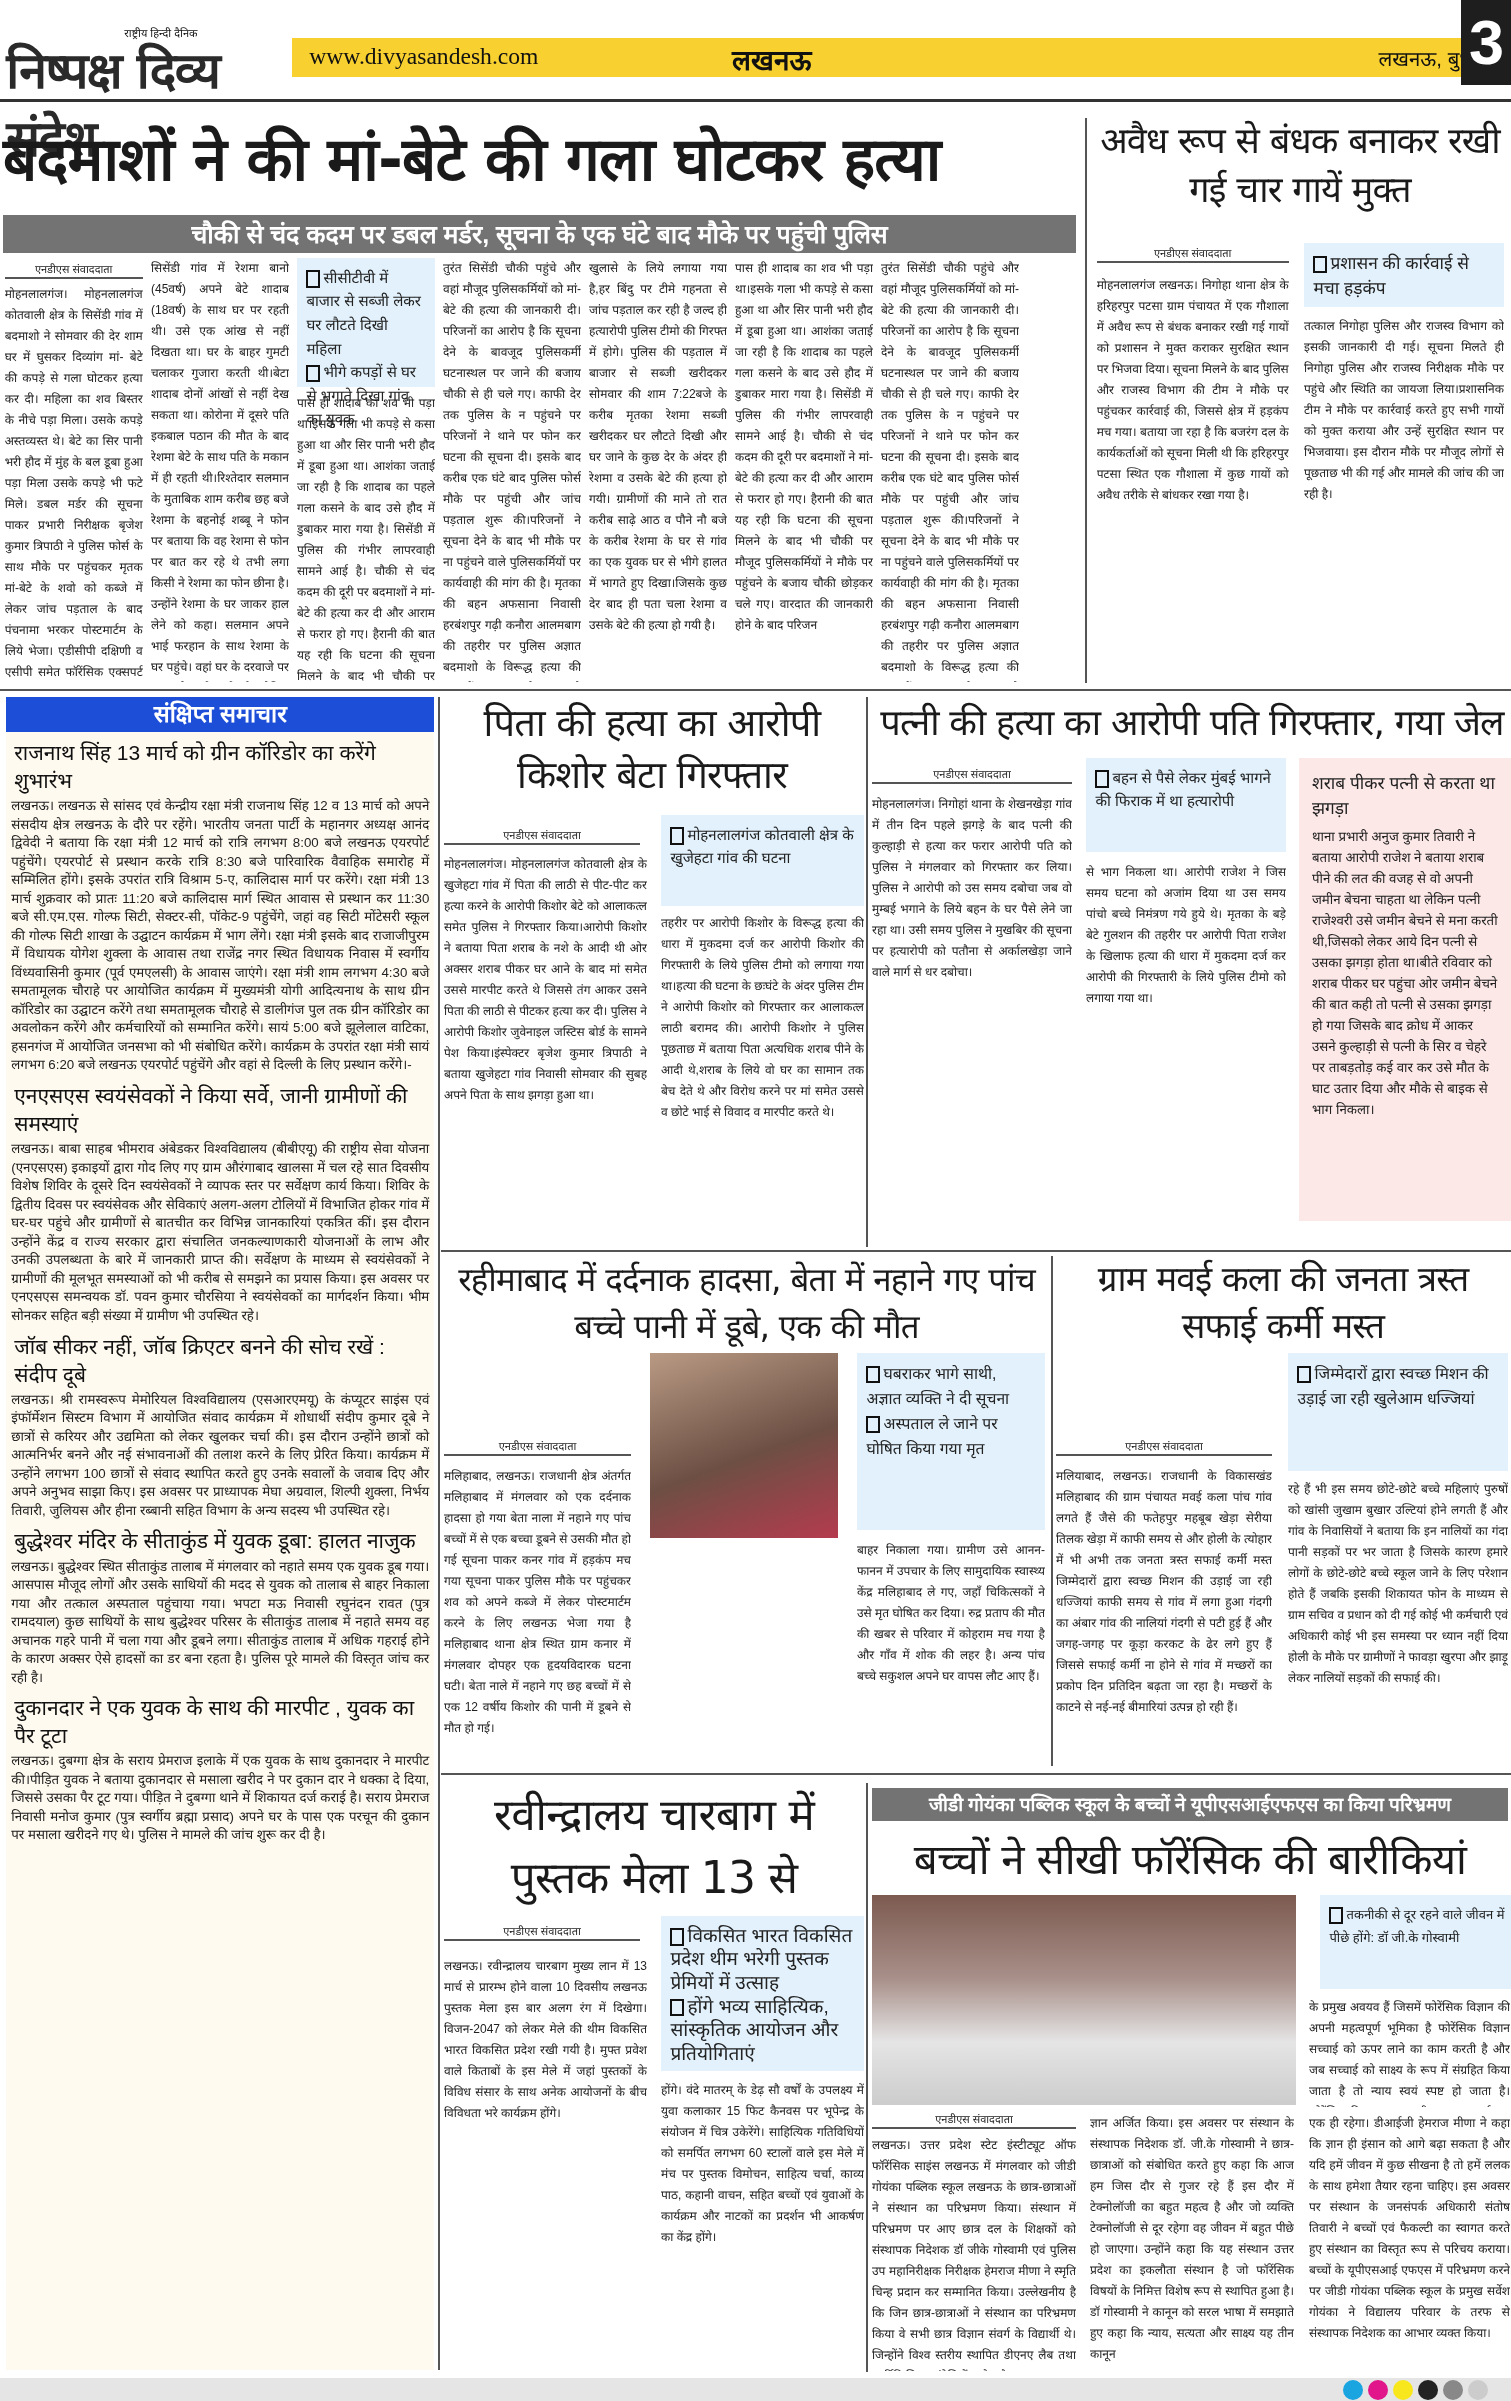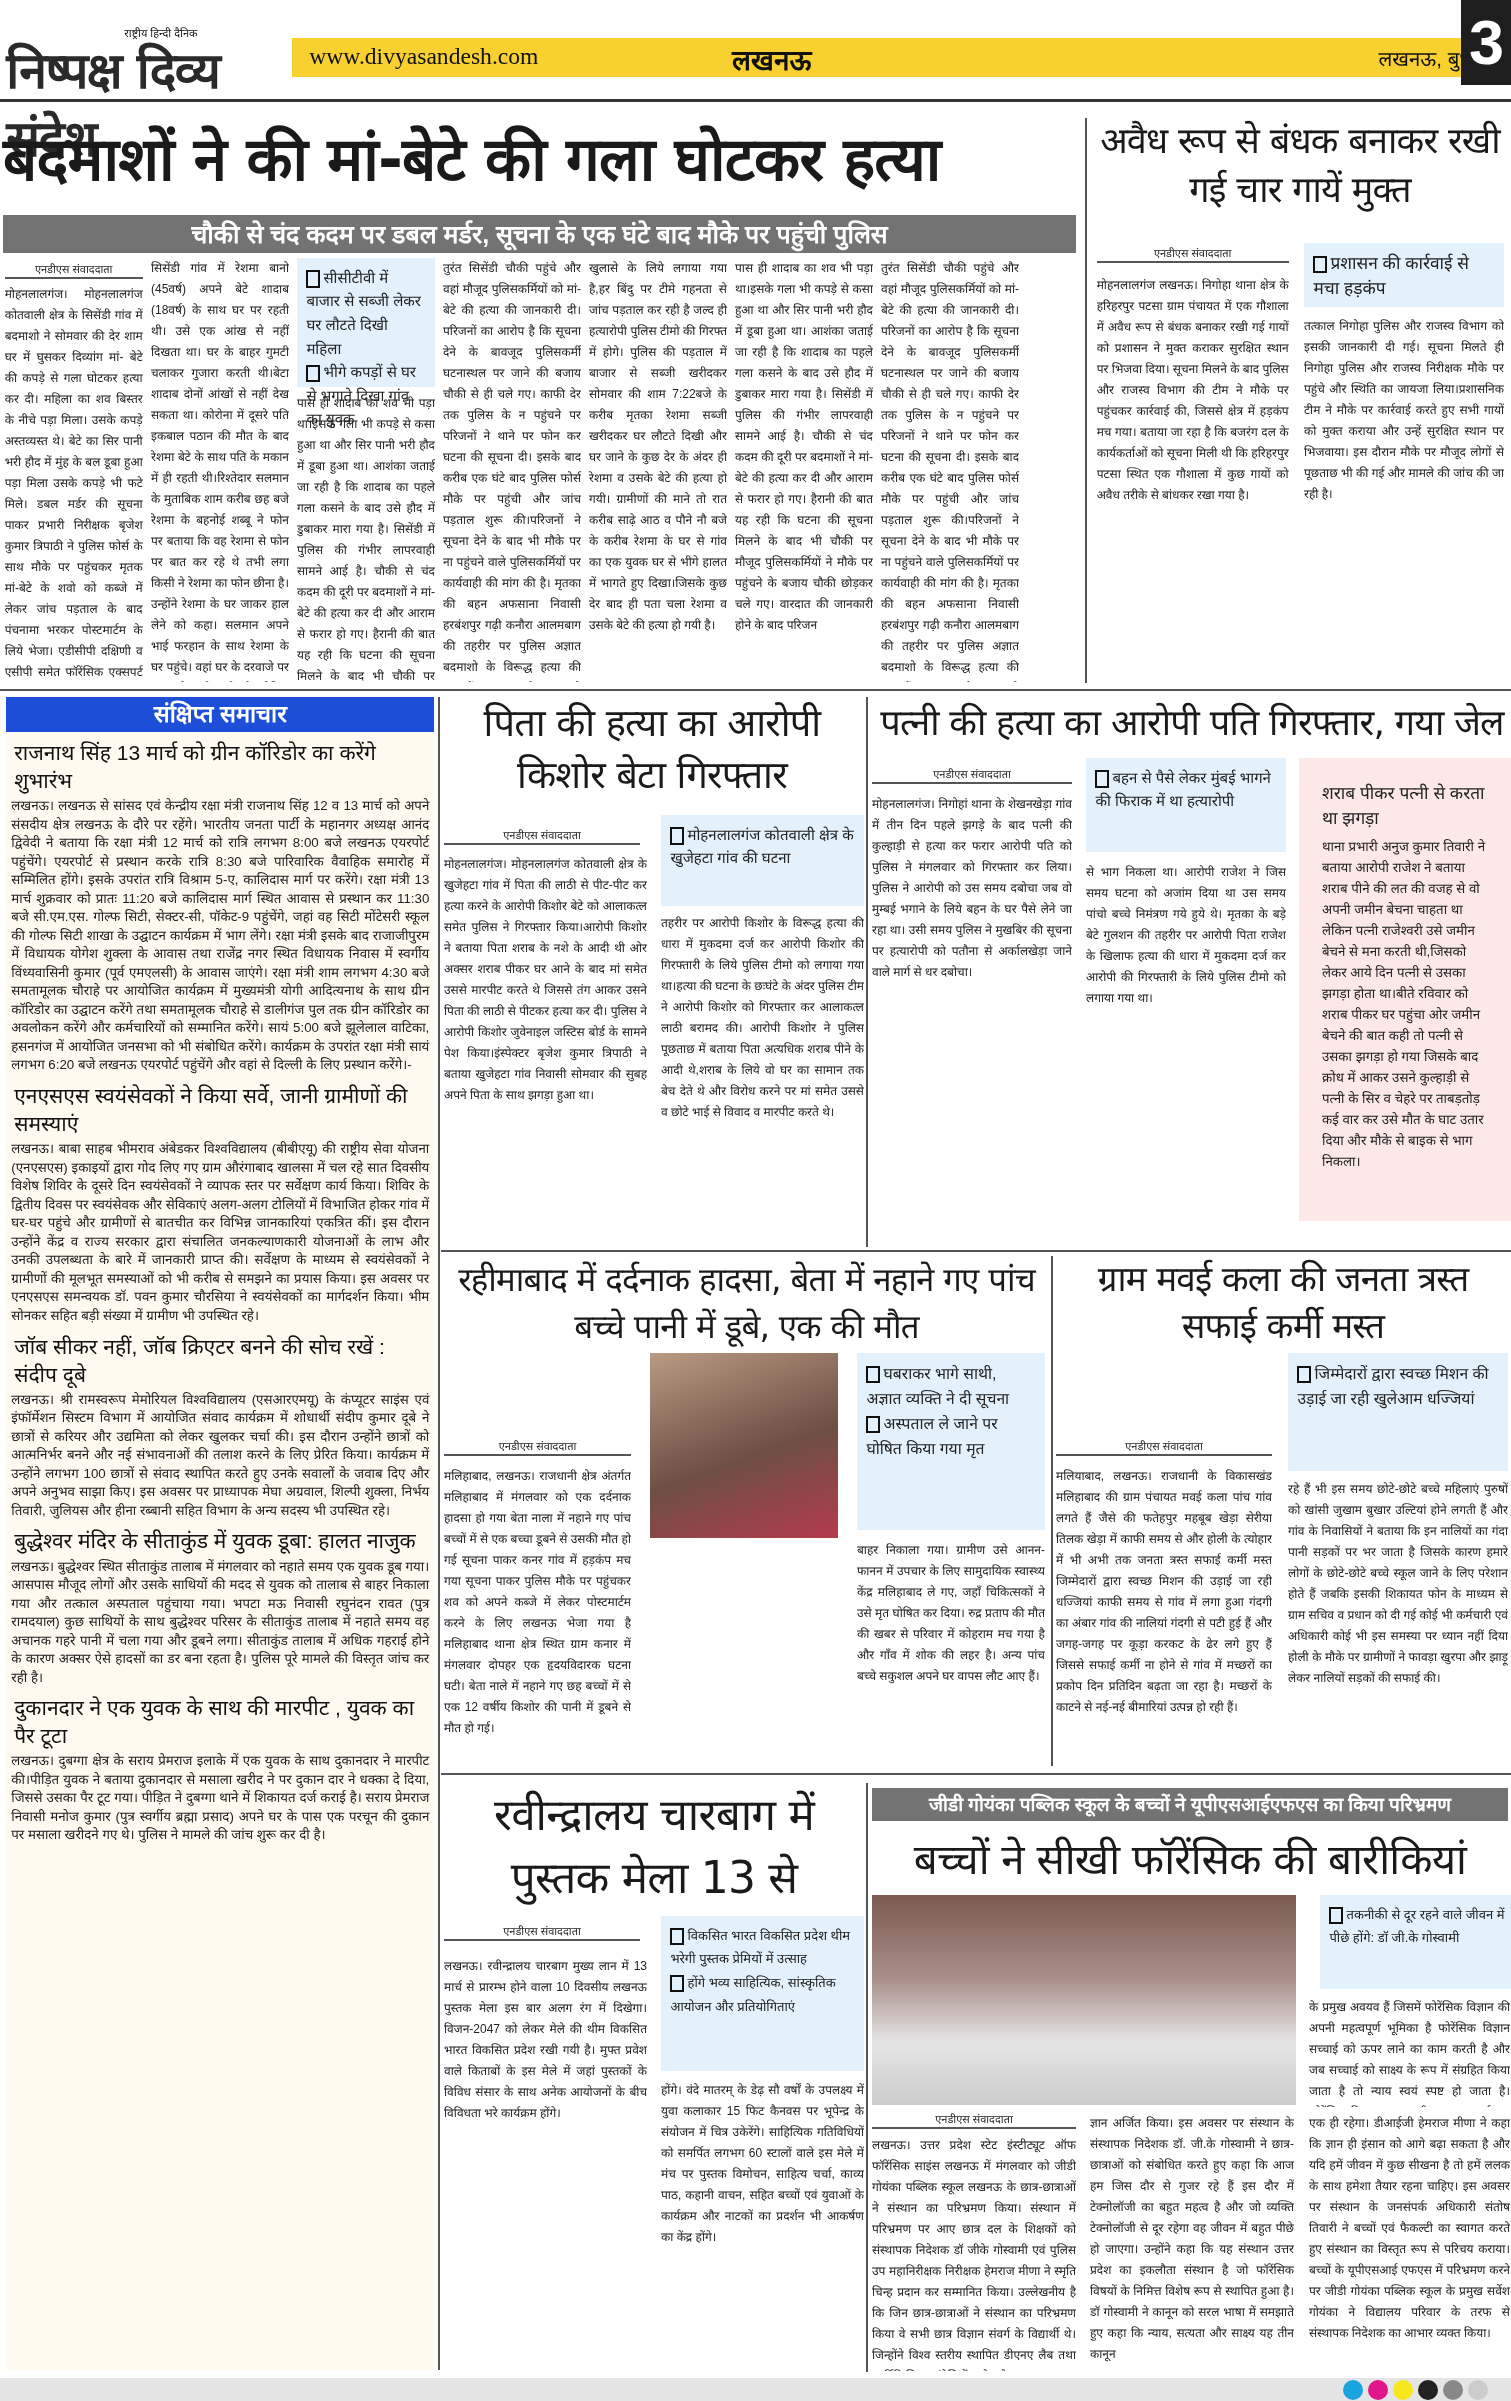--- a/index.html
+++ b/index.html
@@ -109,21 +109,21 @@
   <div class="abs hl-box" style="left:217px;top:118px;width:203px;height:91px;font-size:15px;line-height:23.6px"><span class="box-icon"></span><span>मोहनलालगंज कोतवाली क्षेत्र के खुजेहटा गांव की घटना</span></div>
   <div class="abs body" style="left:0;top:157px;width:203px;height:393px">मोहनलालगंज। मोहनलालगंज कोतवाली क्षेत्र के खुजेहटा गांव में पिता की लाठी से पीट-पीट कर हत्या करने के आरोपी किशोर बेटे को आलाकत्ल समेत पुलिस ने गिरफ्तार किया।आरोपी किशोर ने बताया पिता शराब के नशे के आदी थी ओर अक्सर शराब पीकर घर आने के बाद मां समेत उससे मारपीट करते थे जिससे तंग आकर उसने पिता की लाठी से पीटकर हत्या कर दी। पुलिस ने आरोपी किशोर जुवेनाइल जस्टिस बोर्ड के सामने पेश किया।इंस्पेक्टर बृजेश कुमार त्रिपाठी ने बताया खुजेहटा गांव निवासी सोमवार की सुबह अपने पिता के साथ झगड़ा हुआ था।</div>
   <div class="abs body" style="left:217px;top:216px;width:203px;height:334px">तहरीर पर आरोपी किशोर के विरूद्ध हत्या की धारा में मुकदमा दर्ज कर आरोपी किशोर की गिरफ्तारी के लिये पुलिस टीमो को लगाया गया था।हत्या की घटना के छःघंटे के अंदर पुलिस टीम ने आरोपी किशोर को गिरफ्तार कर आलाकत्ल लाठी बरामद की। आरोपी किशोर ने पुलिस पूछताछ में बताया पिता अत्यधिक शराब पीने के आदी थे,शराब के लिये वो घर का सामान तक बेच देते थे और विरोध करने पर मां समेत उससे व छोटे भाई से विवाद व मारपीट करते थे।</div>
 </div>
 <div class="abs vr" style="left:866px;top:697px;height:550px"></div>
 
 <div class="abs" style="left:872px;top:697px;width:640px;height:550px">
   <h1 class="big abs" style="left:0;top:0;width:640px;font-size:36px;text-align:center;font-weight:normal">पत्नी की हत्या का आरोपी पति गिरफ्तार, गया जेल</h1>
   <div class="abs byline" style="left:0;top:69px;width:200px">एनडीएस संवाददाता</div>
   <div class="abs hl-box" style="left:214px;top:61px;width:200px;height:94px;font-size:15px;line-height:23.6px"><span class="box-icon"></span><span>बहन से पैसे लेकर मुंबई भागने की फिराक में था हत्यारोपी</span></div>
-  <div class="abs hl-box pink" style="left:427px;top:61px;width:212px;height:463px;padding:23px">
+  <div class="abs hl-box pink" style="left:427px;top:61px;width:212px;height:463px;padding:13px">
     <div style="font-size:17.3px;line-height:25px;margin-bottom:4.7px">शराब पीकर पत्नी से करता था झगड़ा</div>
     <div style="font-size:13.3px;line-height:21px">थाना प्रभारी अनुज कुमार तिवारी ने बताया आरोपी राजेश ने बताया शराब पीने की लत की वजह से वो अपनी जमीन बेचना चाहता था लेकिन पत्नी राजेश्वरी उसे जमीन बेचने से मना करती थी,जिसको लेकर आये दिन पत्नी से उसका झगड़ा होता था।बीते रविवार को शराब पीकर घर पहुंचा ओर जमीन बेचने की बात कही तो पत्नी से उसका झगड़ा हो गया जिसके बाद क्रोध में आकर उसने कुल्हाड़ी से पत्नी के सिर व चेहरे पर ताबड़तोड़ कई वार कर उसे मौत के घाट उतार दिया और मौके से बाइक से भाग निकला।</div>
   </div>
   <div class="abs body" style="left:0;top:97px;width:200px;height:440px">मोहनलालगंज। निगोहां थाना के शेखनखेड़ा गांव में तीन दिन पहले झगड़े के बाद पत्नी की कुल्हाड़ी से हत्या कर फरार आरोपी पति को पुलिस ने मंगलवार को गिरफ्तार कर लिया। पुलिस ने आरोपी को उस समय दबोचा जब वो मुम्बई भगाने के लिये बहन के घर पैसे लेने जा रहा था। उसी समय पुलिस ने मुखबिर की सूचना पर हत्यारोपी को पतौना से अर्कालखेड़ा जाने वाले मार्ग से धर दबोचा।</div>
   <div class="abs body" style="left:214px;top:165px;width:200px;height:372px">से भाग निकला था। आरोपी राजेश ने जिस समय घटना को अजांम दिया था उस समय पांचो बच्चे निमंत्रण गये हुये थे। मृतका के बड़े बेटे गुलशन की तहरीर पर आरोपी पिता राजेश के खिलाफ हत्या की धारा में मुकदमा दर्ज कर आरोपी की गिरफ्तारी के लिये पुलिस टीमो को लगाया गया था।</div>
 </div>
 
 <div class="abs" style="left:441px;top:1250px;width:1070px;height:2.4px;background:#555"></div>
 
 <div class="abs" style="left:444px;top:1256px;width:605px;height:510px">
@@ -145,21 +145,21 @@
   <div class="abs hl-box" style="left:232px;top:97px;width:220px;height:118px;font-size:15.7px;line-height:25px"><span class="box-icon"></span><span>जिम्मेदारों द्वारा स्वच्छ मिशन की उड़ाई जा रही खुलेआम धज्जियां</span></div>
   <div class="abs body" style="left:0;top:210px;width:216px;height:298px">मलियाबाद, लखनऊ। राजधानी के विकासखंड मलिहाबाद की ग्राम पंचायत मवई कला पांच गांव लगते हैं जैसे की फतेहपुर महबूब खेड़ा सेरीया तिलक खेड़ा में काफी समय से और होली के त्योहार में भी अभी तक जनता त्रस्त सफाई कर्मी मस्त जिम्मेदारों द्वारा स्वच्छ मिशन की उड़ाई जा रही धज्जियां काफी समय से गांव में लगा हुआ गंदगी का अंबार गांव की नालियां गंदगी से पटी हुई हैं और जगह-जगह पर कूड़ा करकट के ढेर लगे हुए हैं जिससे सफाई कर्मी ना होने से गांव में मच्छरों का प्रकोप दिन प्रतिदिन बढ़ता जा रहा है। मच्छरों के काटने से नई-नई बीमारियां उत्पन्न हो रही हैं।</div>
   <div class="abs body" style="left:232px;top:223px;width:220px;height:286px">रहे हैं भी इस समय छोटे-छोटे बच्चे महिलाएं पुरुषों को खांसी जुखाम बुखार उल्टियां होने लगती हैं और गांव के निवासियों ने बताया कि इन नालियों का गंदा पानी सड़कों पर भर जाता है जिसके कारण हमारे लोगों के छोटे-छोटे बच्चे स्कूल जाने के लिए परेशान होते हैं जबकि इसकी शिकायत फोन के माध्यम से ग्राम सचिव व प्रधान को दी गई कोई भी कर्मचारी एवं अधिकारी कोई भी इस समस्या पर ध्यान नहीं दिया होली के मौके पर ग्रामीणों ने फावड़ा खुरपा और झाड़ू लेकर नालियों सड़कों की सफाई की।</div>
 </div>
 
 <div class="abs" style="left:441px;top:1773px;width:1070px;height:2.4px;background:#555"></div>
 
 <div class="abs" style="left:444px;top:1783px;width:420px;height:589px">
   <h1 class="big abs" style="left:0;top:0;width:420px;font-size:44px;line-height:63px;text-align:center;font-weight:normal">रवीन्द्रालय चारबाग में पुस्तक मेला 13 से</h1>
   <div class="abs byline" style="left:0;top:140px;width:196px">एनडीएस संवाददाता</div>
-  <div class="abs hl-box" style="left:217px;top:133px;width:203px;height:155px;font-size:13px;line-height:23.6px">
+  <div class="abs hl-box" style="left:217px;top:133px;width:203px;height:155px;font-size:19px;line-height:23.6px">
     <div><span class="box-icon"></span><span>विकसित भारत विकसित प्रदेश थीम भरेगी पुस्तक प्रेमियों में उत्साह</span></div>
     <div><span class="box-icon"></span><span>होंगे भव्य साहित्यिक, सांस्कृतिक आयोजन और प्रतियोगिताएं</span></div>
   </div>
   <div class="abs body" style="left:0;top:173px;width:203px;height:416px">लखनऊ। रवीन्द्रालय चारबाग मुख्य लान में 13 मार्च से प्रारम्भ होने वाला 10 दिवसीय लखनऊ पुस्तक मेला इस बार अलग रंग में दिखेगा। विजन-2047 को लेकर मेले की थीम विकसित भारत विकसित प्रदेश रखी गयी है। मुफ्त प्रवेश वाले किताबों के इस मेले में जहां पुस्तकों के विविध संसार के साथ अनेक आयोजनों के बीच विविधता भरे कार्यक्रम होंगे।</div>
   <div class="abs body" style="left:217px;top:297px;width:203px;height:292px">होंगे। वंदे मातरम् के डेढ़ सौ वर्षों के उपलक्ष्य में युवा कलाकार 15 फिट कैनवस पर भूपेन्द्र के संयोजन में चित्र उकेरेंगे। साहित्यिक गतिविधियों को समर्पित लगभग 60 स्टालों वाले इस मेले में मंच पर पुस्तक विमोचन, साहित्य चर्चा, काव्य पाठ, कहानी वाचन, सहित बच्चों एवं युवाओं के कार्यक्रम और नाटकों का प्रदर्शन भी आकर्षण का केंद्र होंगे।</div>
 </div>
 <div class="abs vr" style="left:866px;top:1783px;height:589px"></div>
 
 <div class="abs" style="left:872px;top:1783px;width:640px;height:589px">
   <div class="abs orange" style="left:0;top:4.7px;width:636px;height:33px;font-size:19px;line-height:33px">जीडी गोयंका पब्लिक स्कूल के बच्चों ने यूपीएसआईएफएस का किया परिभ्रमण</div>

